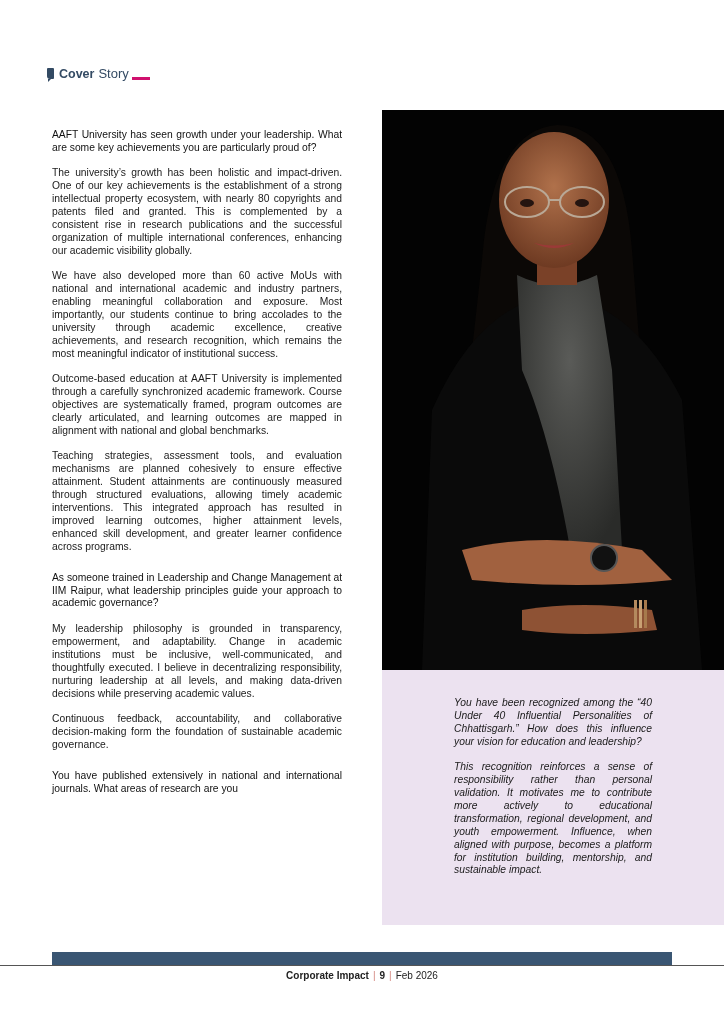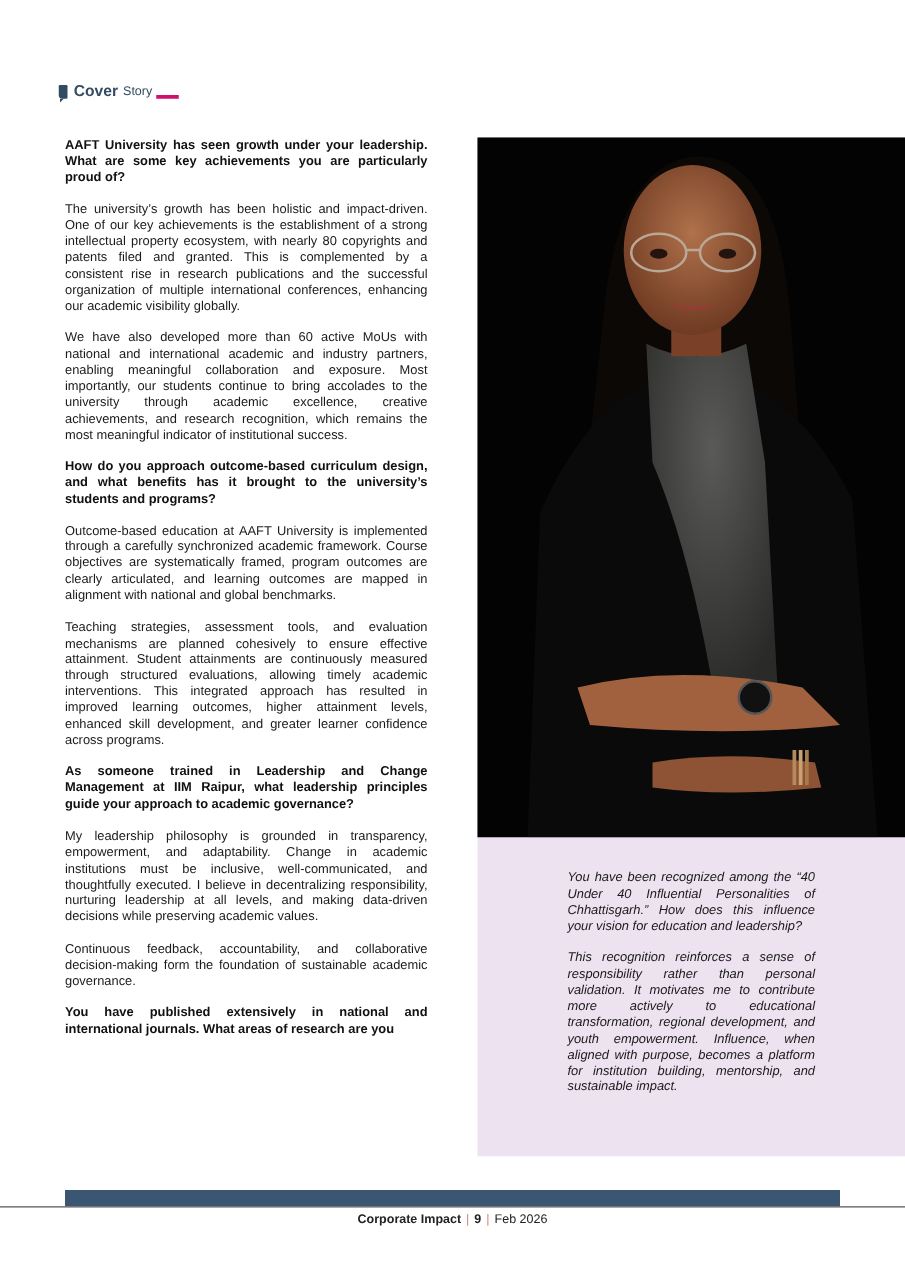--- a/index.html
+++ b/index.html
@@ -5,26 +5,26 @@
   html, body { margin:0; padding:0; background:#ffffff; }
   body { width:724px; height:1024px; position:relative; overflow:hidden;
          font-family:"Liberation Sans", sans-serif; color:#1a1a1a; }
 
   .section-tag { position:absolute; left:47px; top:66px; display:flex; align-items:center; }
   .section-tag .quote-icon { display:inline-block; width:7px; height:11px; background:#334a63;
         border-radius:1px 1px 1px 3px; margin-right:5px; position:relative; }
   .section-tag .quote-icon::after { content:""; position:absolute; left:1px; bottom:-3px; width:0; height:0;
         border-left:3px solid #334a63; border-bottom:3px solid transparent; }
   .section-tag .t1 { font-weight:bold; color:#334a63; font-size:12.5px; }
-  .section-tag .t2 { color:#334a63; font-size:10px; margin-left:4px; }
+  .section-tag .t2 { color:#334a63; font-size:13px; margin-left:4px; }
   .section-tag .accent-bar { display:inline-block; width:18px; height:3px; background:#d0106e; margin-left:3px; margin-top:9px; }
 
   .col-left { position:absolute; left:52px; top:111px; width:290px; font-size:10.3px; line-height:12.9px; }
   .col-left p { margin:0 0 12.6px 0; text-align:justify; }
-  .col-left p.q { font-weight:bold; color:#111; }
+  .col-left p.q { font-weight:normal; color:#111;margin-top:18px; }
 
   .photo { position:absolute; left:382px; top:110px; width:342px; height:560px; background:#030303; overflow:hidden; }
   .sidebar-box { position:absolute; left:382px; top:670px; width:342px; height:255px; background:#ece2f0; }
   .sidebar-text { position:absolute; left:454px; top:697px; width:198px; font-size:10.3px; line-height:12.9px; font-style:italic; }
   .sidebar-text p { margin:0 0 12.6px 0; text-align:justify; }
   .sidebar-text p.q { font-weight:normal; }
 
   .footer-band { position:absolute; left:52px; top:952px; width:620px; height:13px; background:#3a5673; }
   .footer-rule { position:absolute; left:0; top:965px; width:724px; height:1px; background:#555; }
   .footer-line { position:absolute; left:0; top:970px; width:724px; text-align:center; font-size:10px; color:#222; }
@@ -39,21 +39,20 @@
   <span class="quote-icon"></span>
   <span class="t1">Cover</span>
   <span class="t2">Story</span>
   <span class="accent-bar"></span>
 </div>
 
 <div class="col-left">
   <p class="q">AAFT University has seen growth under your leadership. What are some key achievements you are particularly proud of?</p>
   <p>The university’s growth has been holistic and impact-driven. One of our key achievements is the establishment of a strong intellectual property ecosystem, with nearly 80 copyrights and patents filed and granted. This is complemented by a consistent rise in research publications and the successful organization of multiple international conferences, enhancing our academic visibility globally.</p>
   <p>We have also developed more than 60 active MoUs with national and international academic and industry partners, enabling meaningful collaboration and exposure. Most importantly, our students continue to bring accolades to the university through academic excellence, creative achievements, and research recognition, which remains the most meaningful indicator of institutional success.</p>
-  <p class="q">How do you approach outcome-based curriculum design, and what benefits has it brought to the university’s students and programs?</p>
   <p>Outcome-based education at AAFT University is implemented through a carefully synchronized academic framework. Course objectives are systematically framed, program outcomes are clearly articulated, and learning outcomes are mapped in alignment with national and global benchmarks.</p>
   <p>Teaching strategies, assessment tools, and evaluation mechanisms are planned cohesively to ensure effective attainment. Student attainments are continuously measured through structured evaluations, allowing timely academic interventions. This integrated approach has resulted in improved learning outcomes, higher attainment levels, enhanced skill development, and greater learner confidence across programs.</p>
   <p class="q">As someone trained in Leadership and Change Management at IIM Raipur, what leadership principles guide your approach to academic governance?</p>
   <p>My leadership philosophy is grounded in transparency, empowerment, and adaptability. Change in academic institutions must be inclusive, well-communicated, and thoughtfully executed. I believe in decentralizing responsibility, nurturing leadership at all levels, and making data-driven decisions while preserving academic values.</p>
   <p>Continuous feedback, accountability, and collaborative decision-making form the foundation of sustainable academic governance.</p>
   <p class="q">You have published extensively in national and international journals. What areas of research are you</p>
 </div>
 
 <div class="photo" aria-label="Portrait of a woman wearing glasses, a grey turtleneck and black jacket, arms crossed, against a black background">
   <svg width="342" height="560" viewBox="0 0 342 560">

